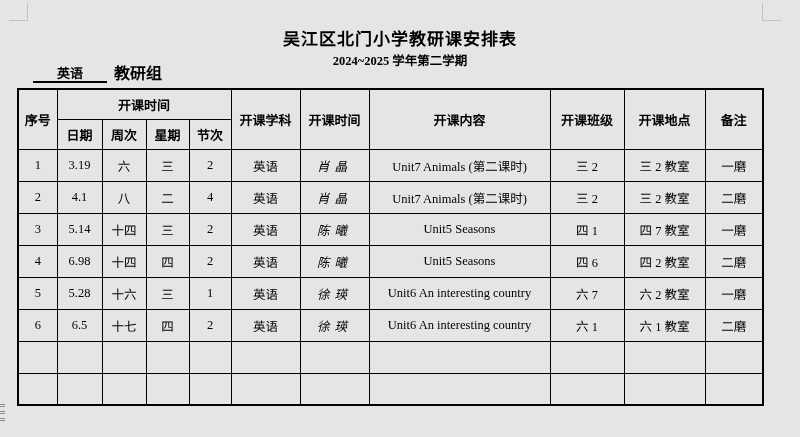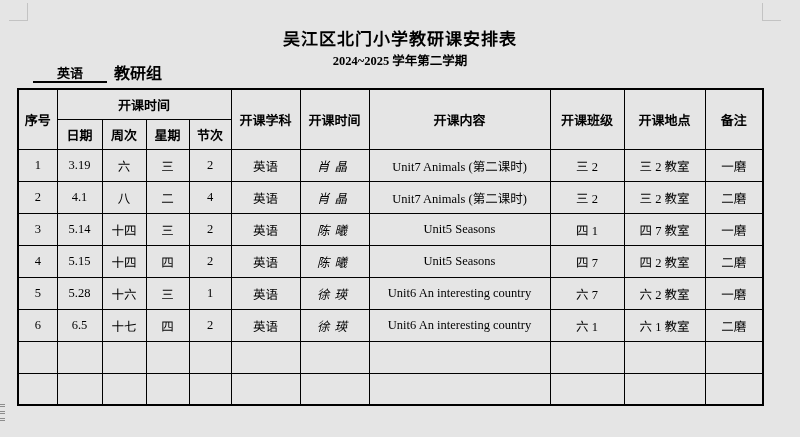--- a/index.html
+++ b/index.html
@@ -154,28 +154,28 @@
         <td>2</td>
         <td>英语</td>
         <td class="cell-teacher">陈曦</td>
         <td class="cell-content">Unit5 Seasons</td>
         <td>四 1</td>
         <td>四 7 教室</td>
         <td>一磨</td>
       </tr>
       <tr class="data-row">
         <td>4</td>
-        <td>5.15</td>
+        <td>6.98</td>
         <td>十四</td>
         <td>四</td>
         <td>2</td>
         <td>英语</td>
         <td class="cell-teacher">陈曦</td>
         <td class="cell-content">Unit5 Seasons</td>
-        <td>四 7</td>
+        <td>四 6</td>
         <td>四 2 教室</td>
         <td>二磨</td>
       </tr>
       <tr class="data-row">
         <td>5</td>
         <td>5.28</td>
         <td>十六</td>
         <td>三</td>
         <td>1</td>
         <td>英语</td>

